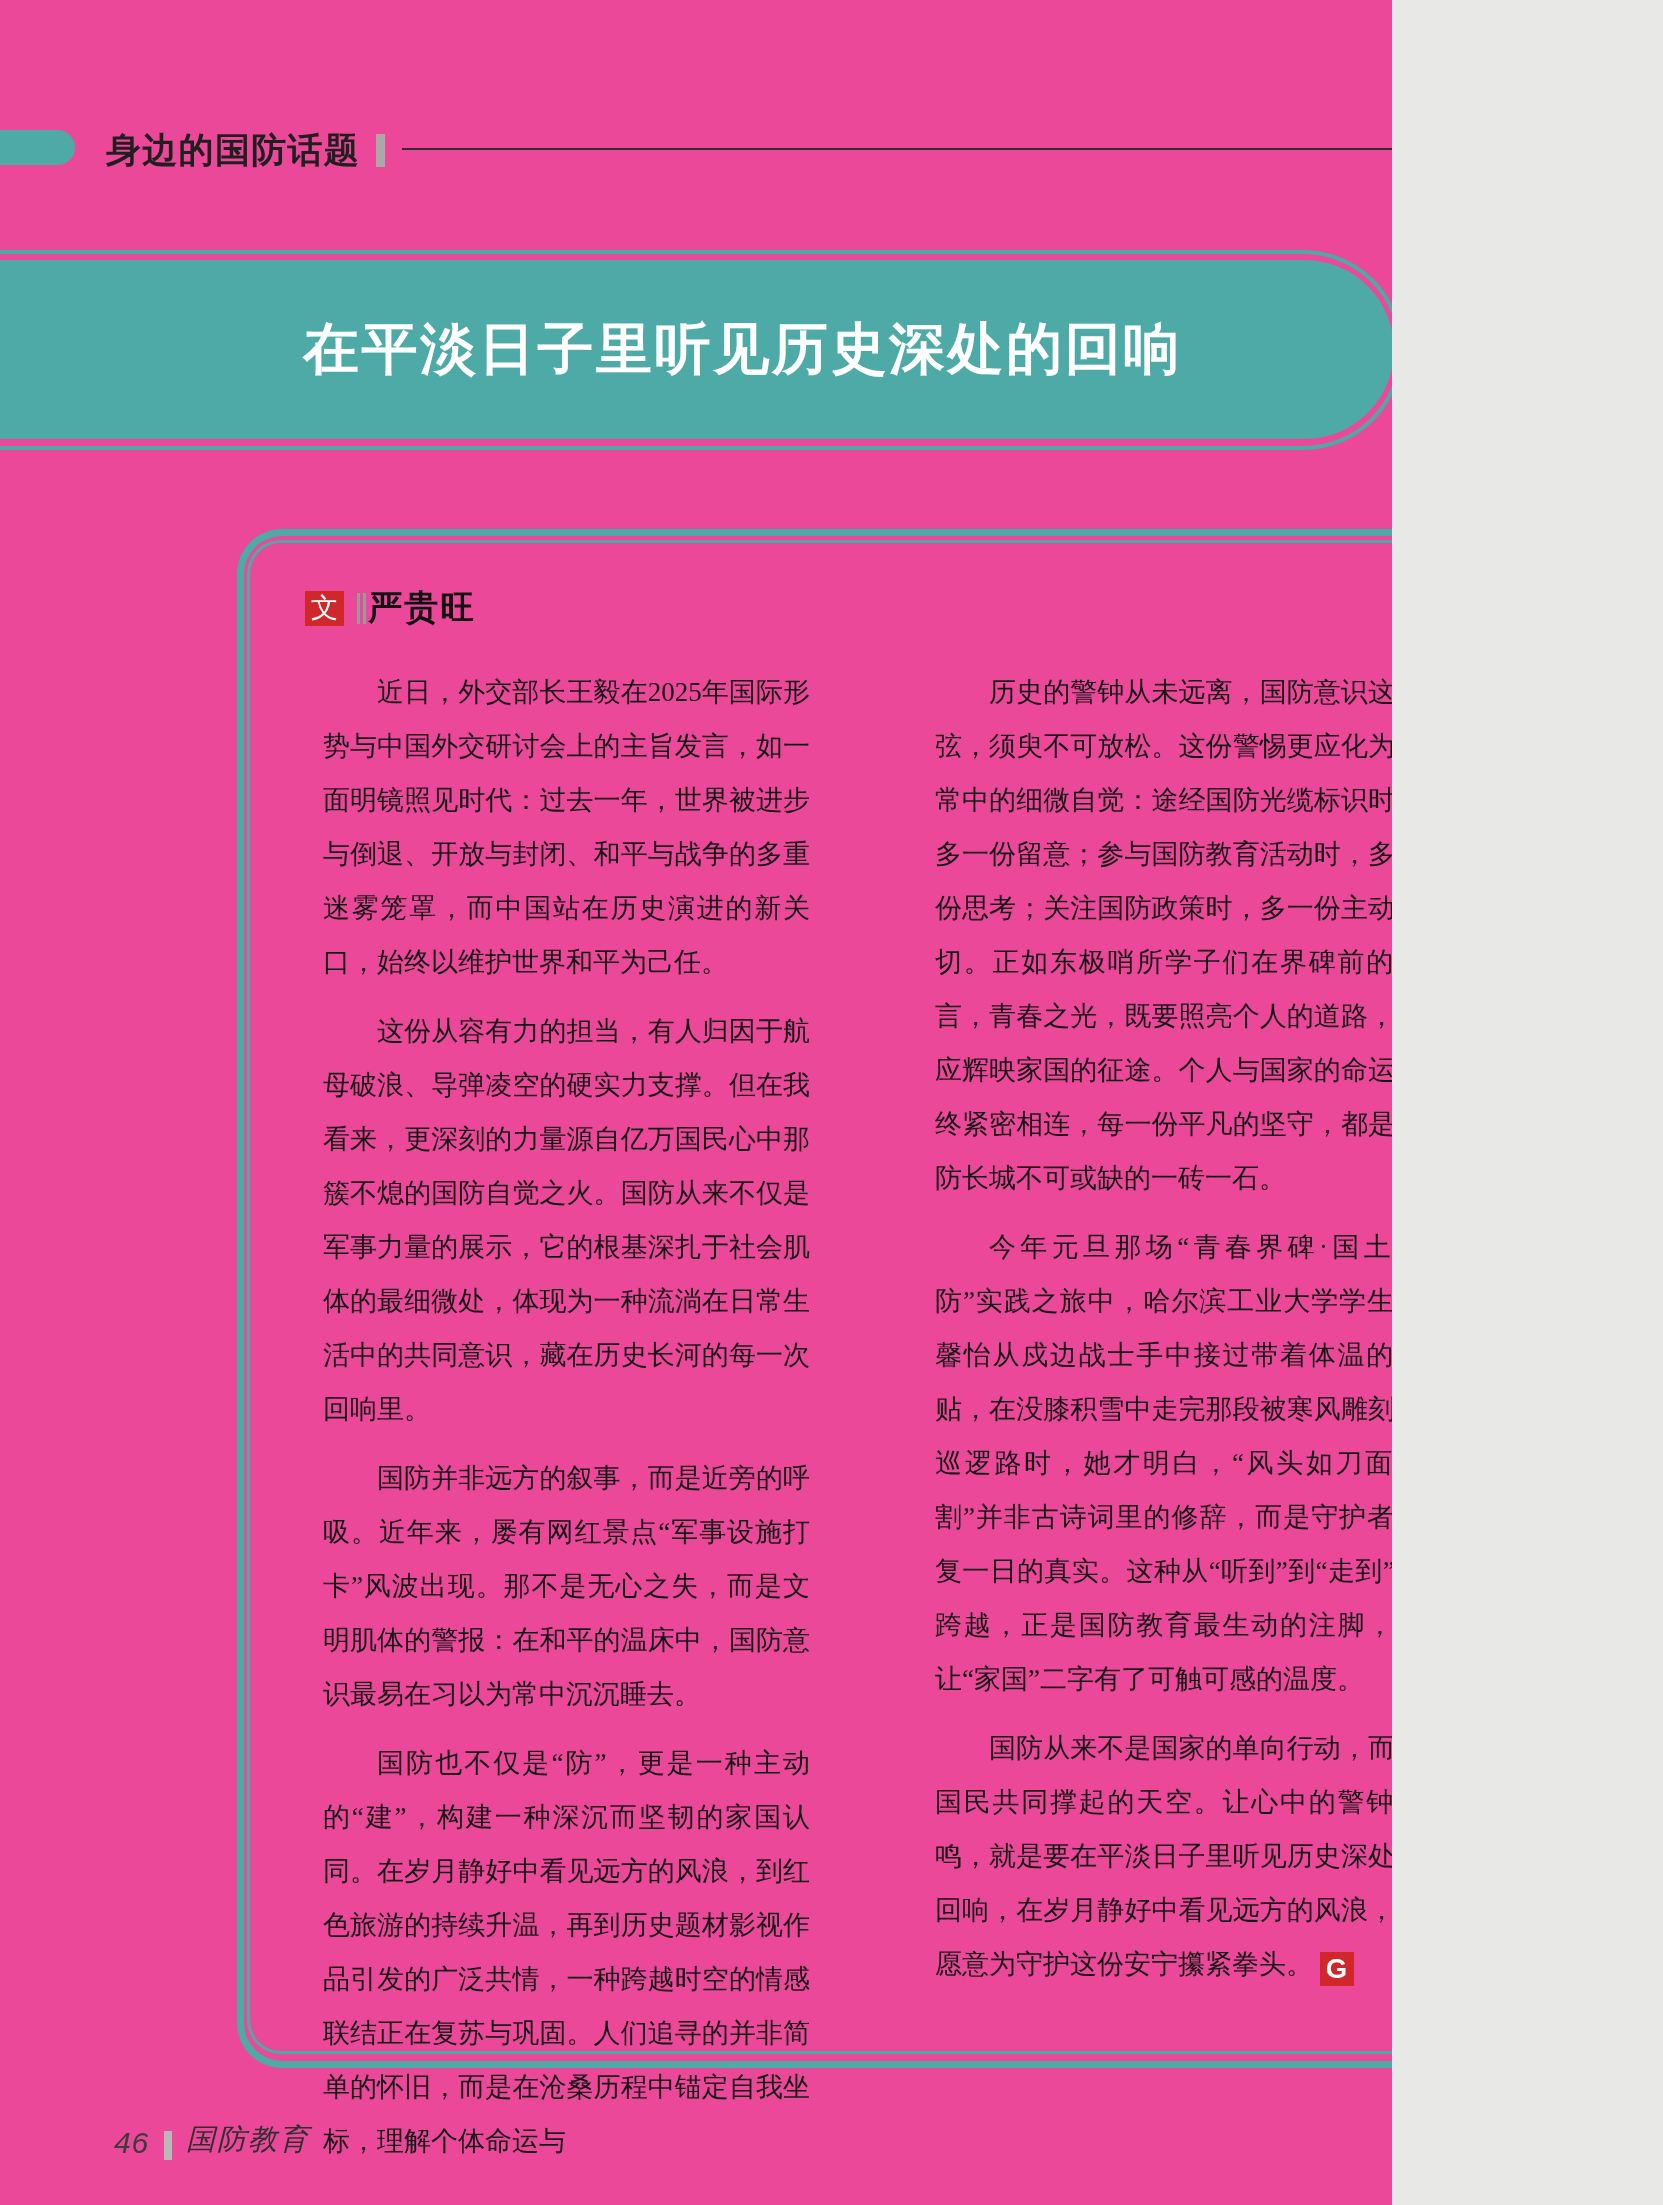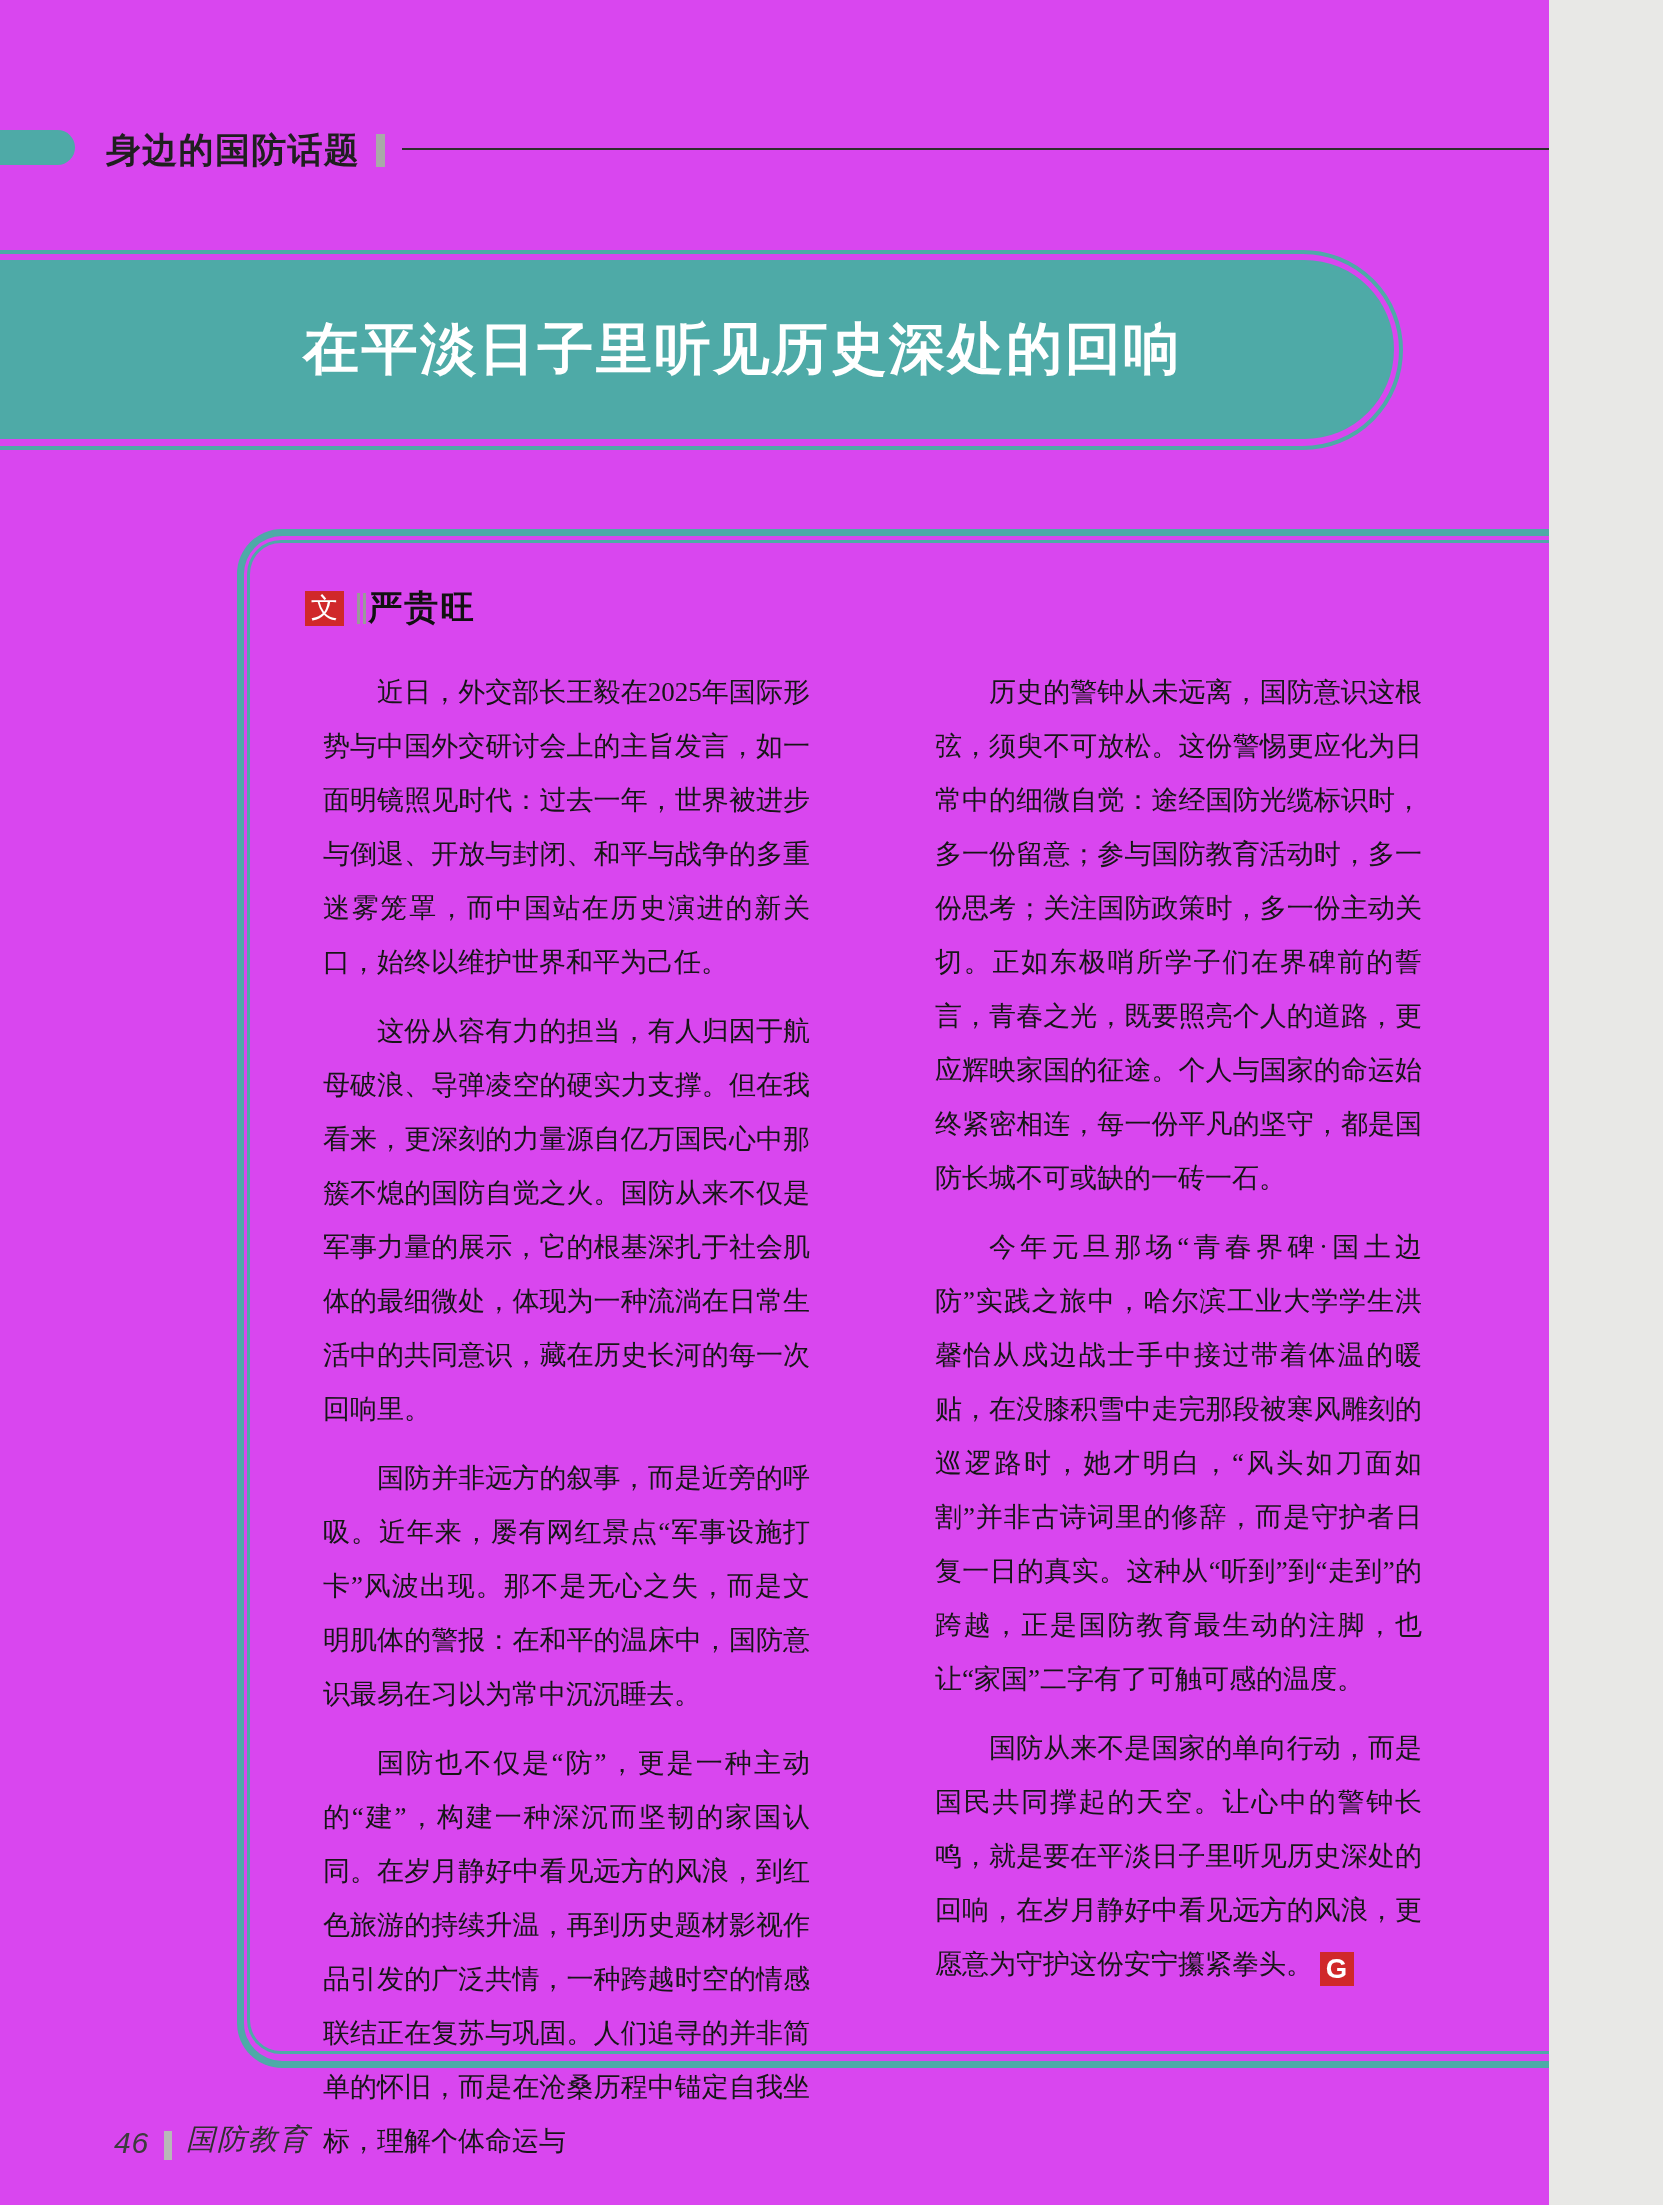--- a/index.html
+++ b/index.html
@@ -1,19 +1,19 @@
 <!DOCTYPE html>
 <html style="font-size:10.5px"><head>
 <meta charset="utf-8">
 <style>
   html,body{margin:0;padding:0;background:#e8e8e6;}
   #page{
     position:relative;
-    width:1549px;height:2205px;
-    background:#d946ef;
+    width:1392px;height:2205px;
+    background:#ec4899;
     overflow:hidden;
     font-family:"Liberation Serif","DejaVu Serif",serif;
   }
   
   .header-tab{
     position:absolute;left:0;top:130px;width:75px;height:35px;
     background:#4eaaa7;border-radius:0 17.7px 17.7px 0;
   }
   .header-title{
     position:absolute;left:106px;top:131px;height:37px;line-height:37px;

